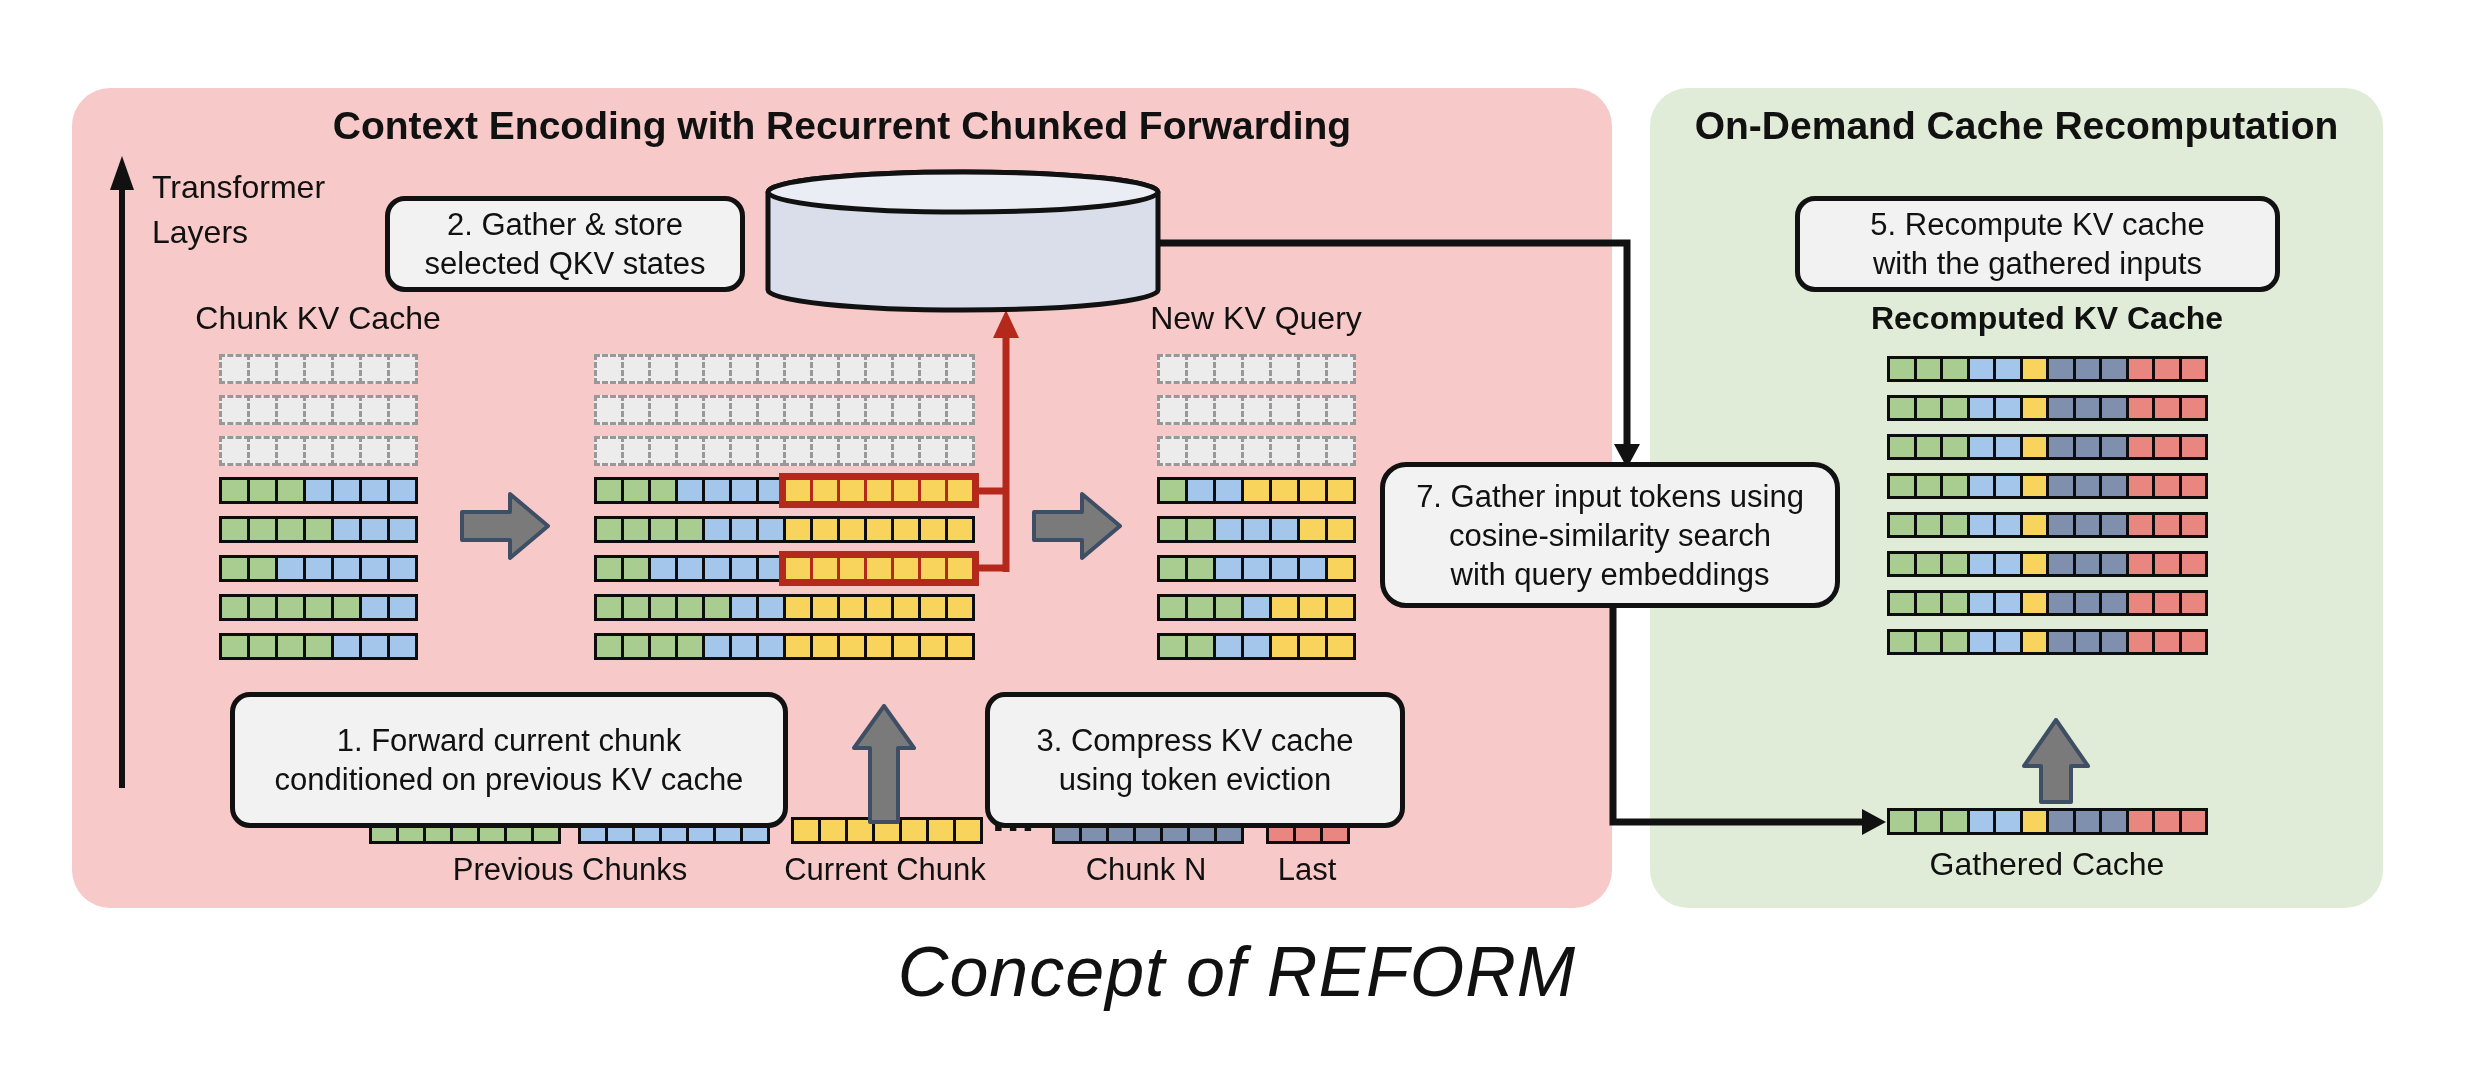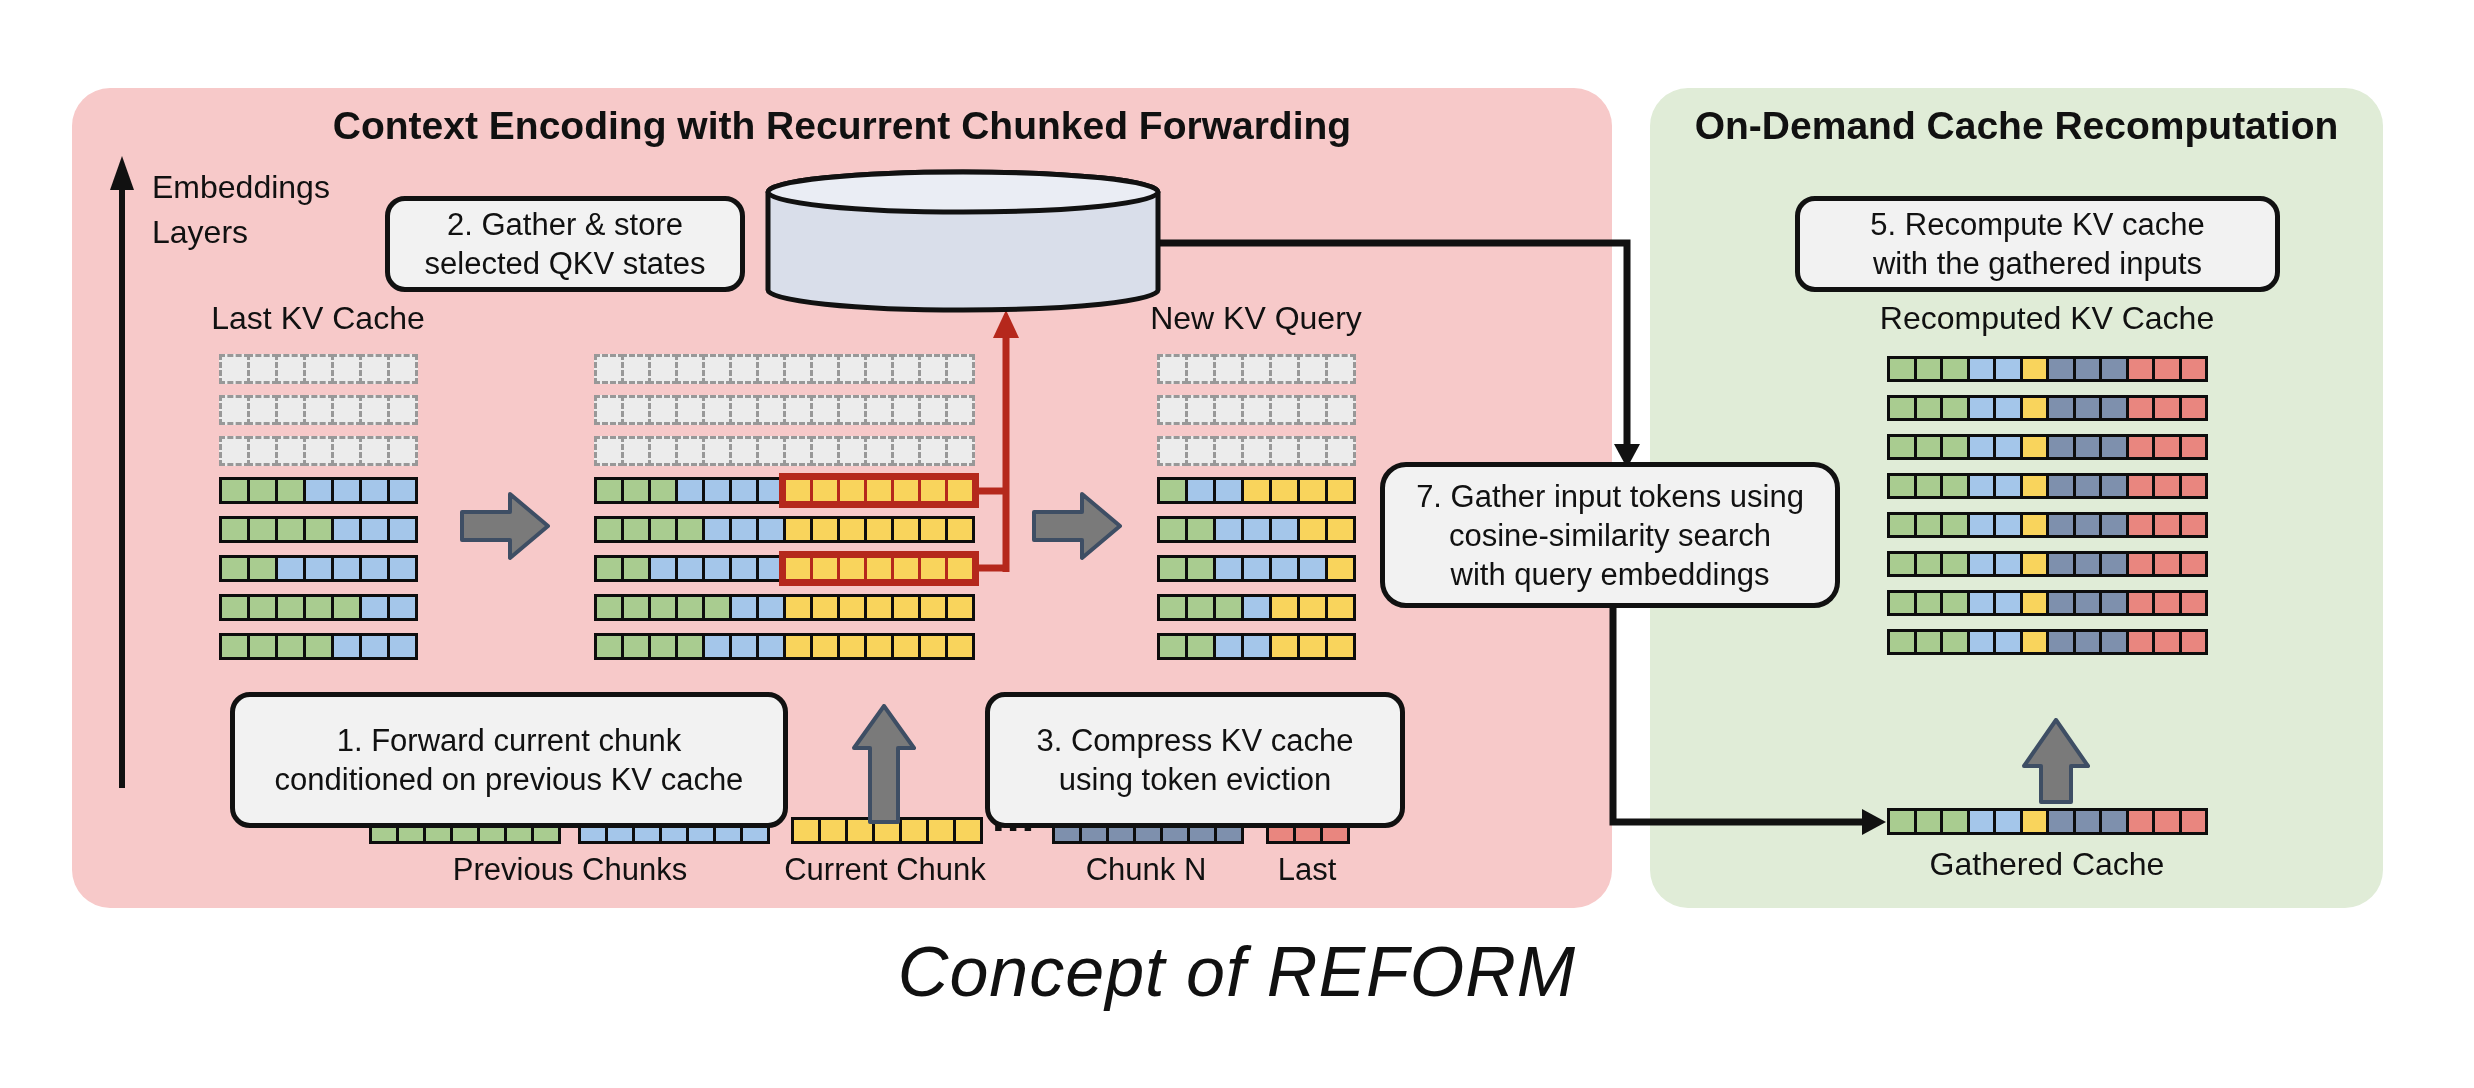--- a/index.html
+++ b/index.html
@@ -39,27 +39,27 @@
 
 <div id="canvas">
 
   <div class="panel" style="left: 72px; top: 88px; width: 1540px; height: 820px; background: rgb(247, 201, 201);"></div>
   <div class="panel" style="left: 1650px; top: 88px; width: 733px; height: 820px; background: rgb(224, 236, 215);"></div>
 
   <div class="panel-title" style="left:1650px;top:104px;width:733px;">On-Demand Cache Recomputation</div>
   <div class="panel-title" style="left:72px;top:104px;width:1540px;">Context Encoding with Recurrent Chunked Forwarding</div>
 
   <div class="axis-label" style="left:152px;top:165px;">
-    <span style="display:block;">Embeddings</span>
+    <span style="display:block;">Transformer</span>
     <span style="display:block;">Layers</span>
   </div>
 
-  <div class="grid-label" style="left:318px;top:300px;">Last KV Cache</div>
+  <div class="grid-label" style="left:318px;top:300px;">Chunk KV Cache</div>
   <div class="grid-label" style="left:1256px;top:300px;">New KV Query</div>
-  <div class="grid-label" style="left:2047px;top:300px;">Recomputed KV Cache</div>
+  <div class="grid-label" style="left:2047px;top:300px;font-weight:bold;">Recomputed KV Cache</div>
   <div class="grid-label" style="left:2047px;top:846px;">Gathered Cache</div>
 
   <div class="grid" id="grid-last_kv_cache" style="left: 219px; top: 354px;">
       <div class="trow dotted">
         <div class="dcell" style="width: 25px;"></div>
         <div class="dcell" style="width: 25px;"></div>
         <div class="dcell" style="width: 25px;"></div>
         <div class="dcell" style="width: 25px;"></div>
         <div class="dcell" style="width: 25px;"></div>
         <div class="dcell" style="width: 25px;"></div>

